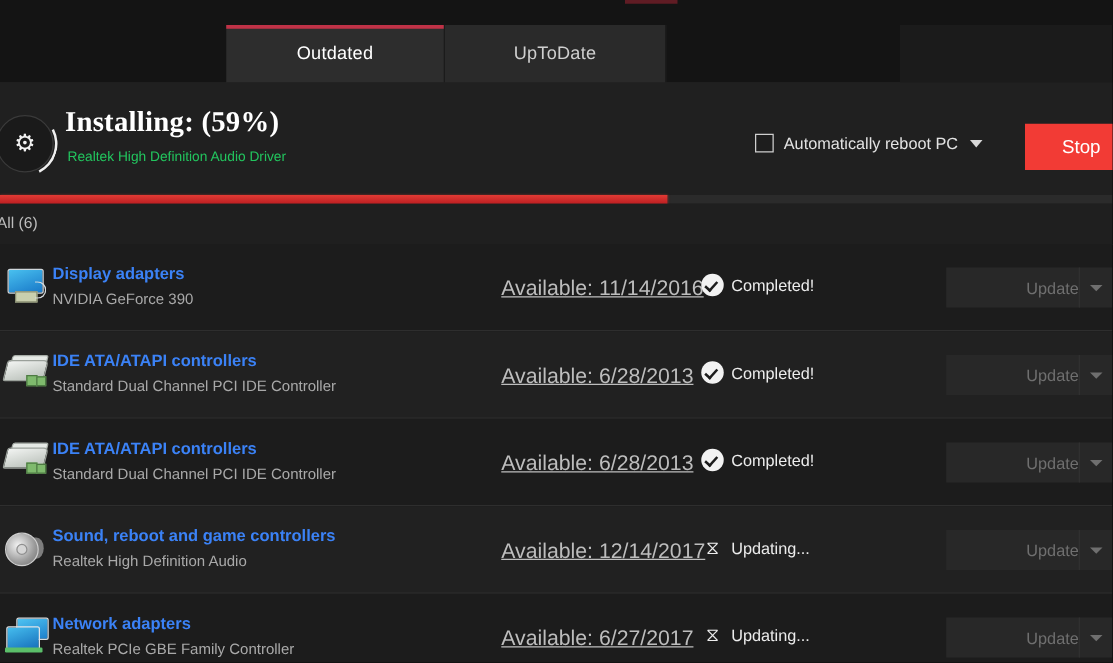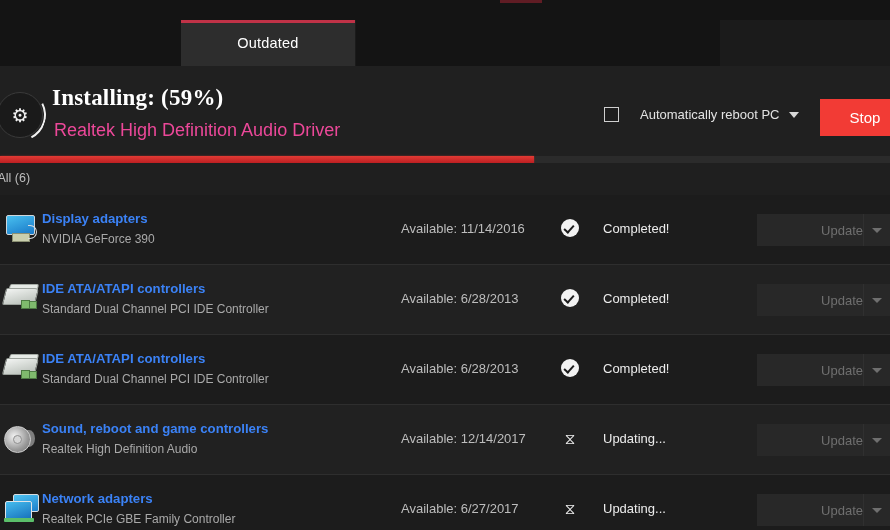--- a/index.html
+++ b/index.html
@@ -121,22 +121,22 @@
     font-size: 23px;
     font-weight: bold;
     color: #ffffff;
     letter-spacing: .2px;
     white-space: nowrap;
     font-family: Liberation Serif, serif;
   }
   .install-sub {
     position: absolute;
     left: 54px; top: 120px;
-    font-size: 18px;
-    color: #ec4899;
+    font-size: 11px;
+    color: #22c55e;
     white-space: nowrap;
   }
 
   .reboot-wrap {
     position: absolute;
     left: 604px; top: 107px;
     display: flex;
     align-items: center;
     gap: 8px;
     cursor: pointer;
@@ -144,21 +144,20 @@
   .checkbox {
     width: 15px; height: 15px;
     box-sizing: border-box;
     border: 1.5px solid #cfcfcf;
     background: #1d1d1d;
   }
   .reboot-label {
     font-size: 13px;
     color: #e2e2e2;
     white-space: nowrap;
-    margin-left: 13px;
   }
   .caret-down {
     width: 0; height: 0;
     border-left: 5px solid transparent;
     border-right: 5px solid transparent;
     border-top: 6px solid #d8d8d8;
     margin-left: 2px;
   }
   .stop-btn {
     position: absolute;
@@ -335,31 +334,32 @@
   .row-desc {
     position: absolute;
     left: 42px; top: 37px;
     font-size: 12px;
     color: #a9a9a9;
     white-space: nowrap;
   }
   .row-date {
     position: absolute;
     left: 401px; top: 26px;
-    font-size: 13px;
+    font-size: 17px;
     color: #bdbdbd;
+    text-decoration: underline;
     cursor: pointer;
     white-space: nowrap;
   }
   .row-status {
     position: absolute;
     left: 561px; top: 24px;
     display: flex;
     align-items: center;
-    gap: 24px;
+    gap: 6px;
     white-space: nowrap;
   }
   .status-text {
     font-size: 13px;
     color: #ececec;
   }
   .check-icon {
     width: 18px; height: 18px;
     border-radius: 50%;
     background: #f2f2f2;
@@ -426,20 +426,23 @@
 <div class="app">
 
   <div class="topstrip">
     <div class="topstrip-accent"></div>
   </div>
 
   <div class="tabbar">
     <div class="tabs">
       <div class="tab t-outdated active">
         <span>Outdated</span>
+      </div>
+      <div class="tab t-uptodate">
+        <span>UpToDate</span>
       </div>
       <div class="tab t-action">
         <span>Action Center</span>
       </div>
     </div>
   </div>
 
   <div class="header"></div>
 
   <div class="spinner">

